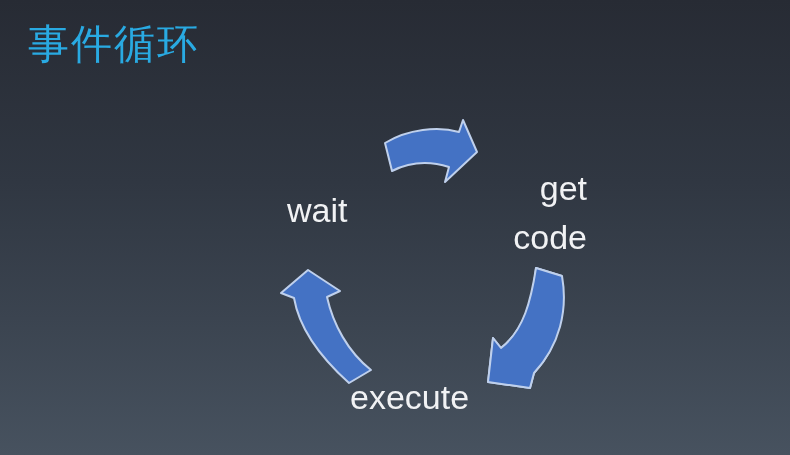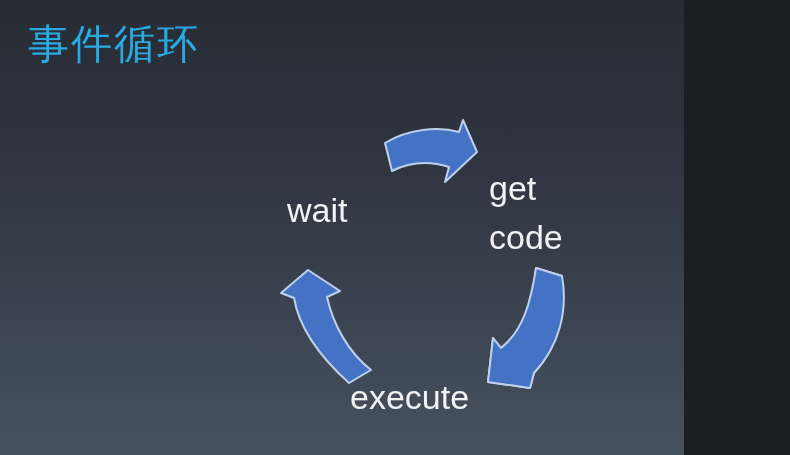--- a/index.html
+++ b/index.html
@@ -2,21 +2,21 @@
 <html><head>
 <meta charset="utf-8">
 <style>
   html, body {
     margin: 0;
     padding: 0;
     background: #1b1e25;
   }
   .slide {
     position: relative;
-    width: 684px;
+    width: 790px;
     height: 455px;
     overflow: hidden;
     background: linear-gradient(180deg, #272b34 0%, #303742 40%, #3b4450 70%, #47525f 100%);
     font-family: "Liberation Sans", sans-serif;
     text-decoration: underline;
   }
   .slide-title {
     position: absolute;
     left: 28px;
     top: 22px;
@@ -51,21 +51,21 @@
     white-space: nowrap;
   }
   .label-wait {
     left: 287px;
     top: 190px;
   }
   .label-getcode {
     left: 489px;
     top: 164px;
     width: 98px;
-    text-align: left;
+    text-align: right;
     line-height: 49px;
     white-space: normal;
   }
   .label-execute {
     left: 350px;
     top: 377px;
   }
 </style>
 </head>
 <body>

